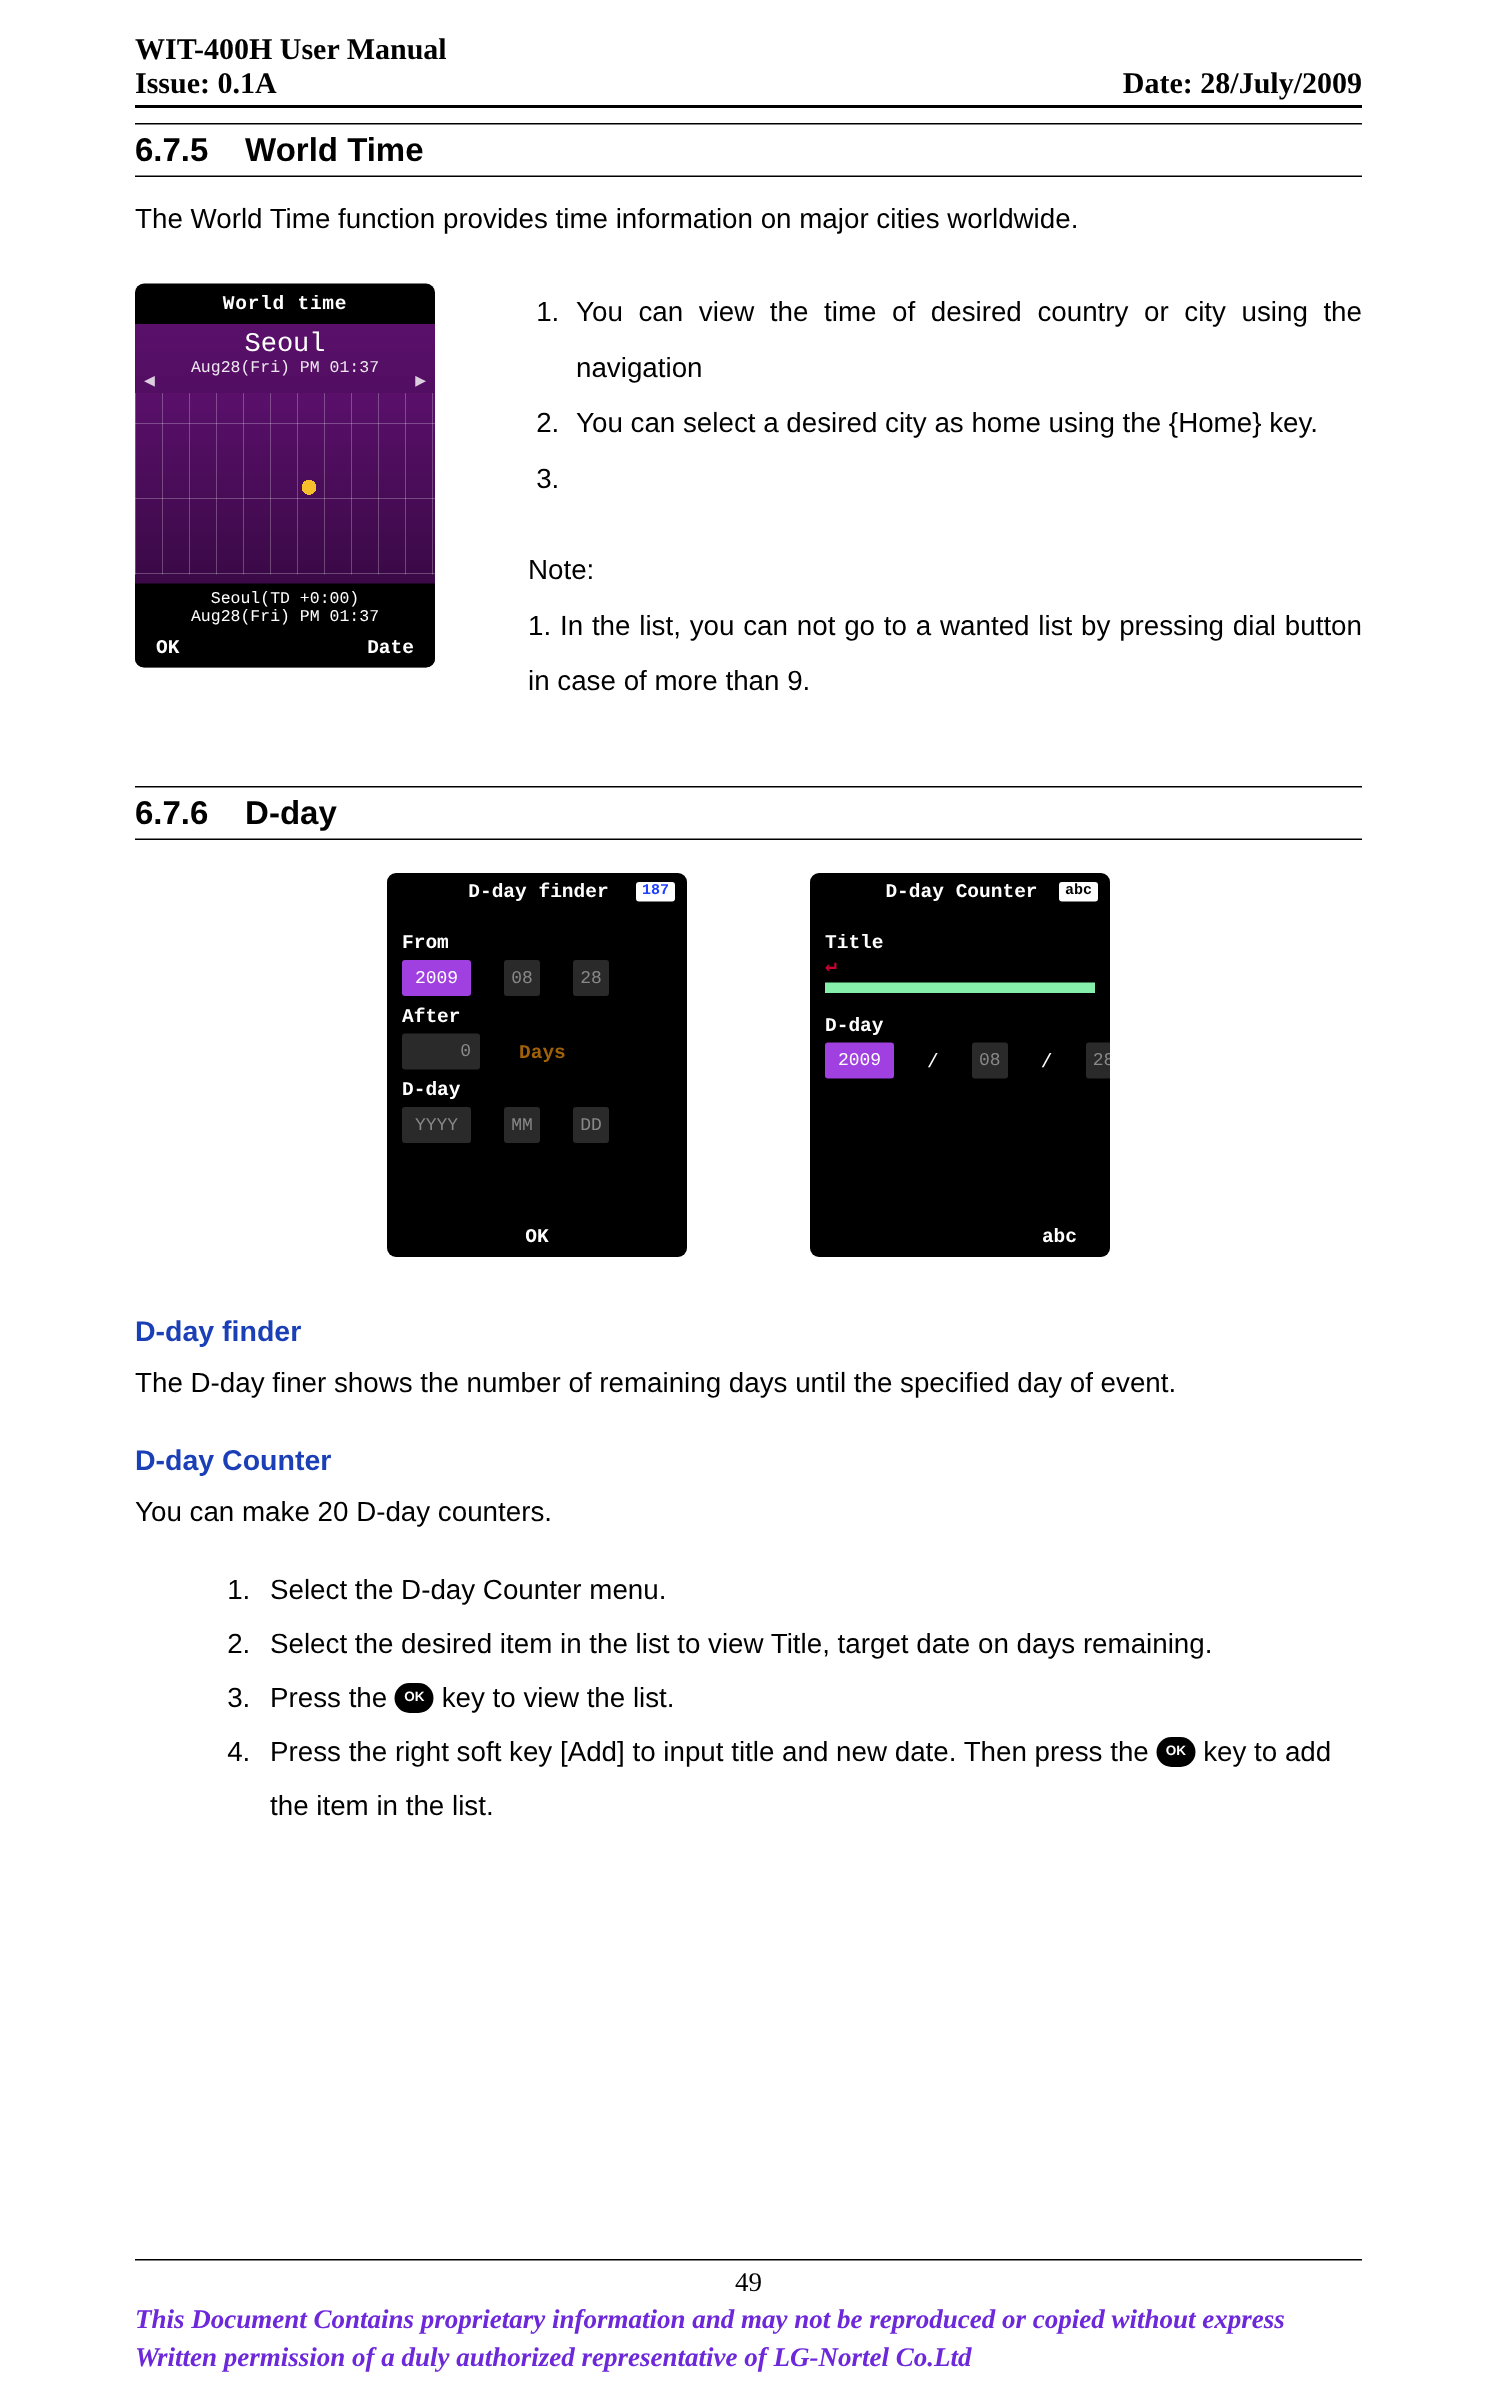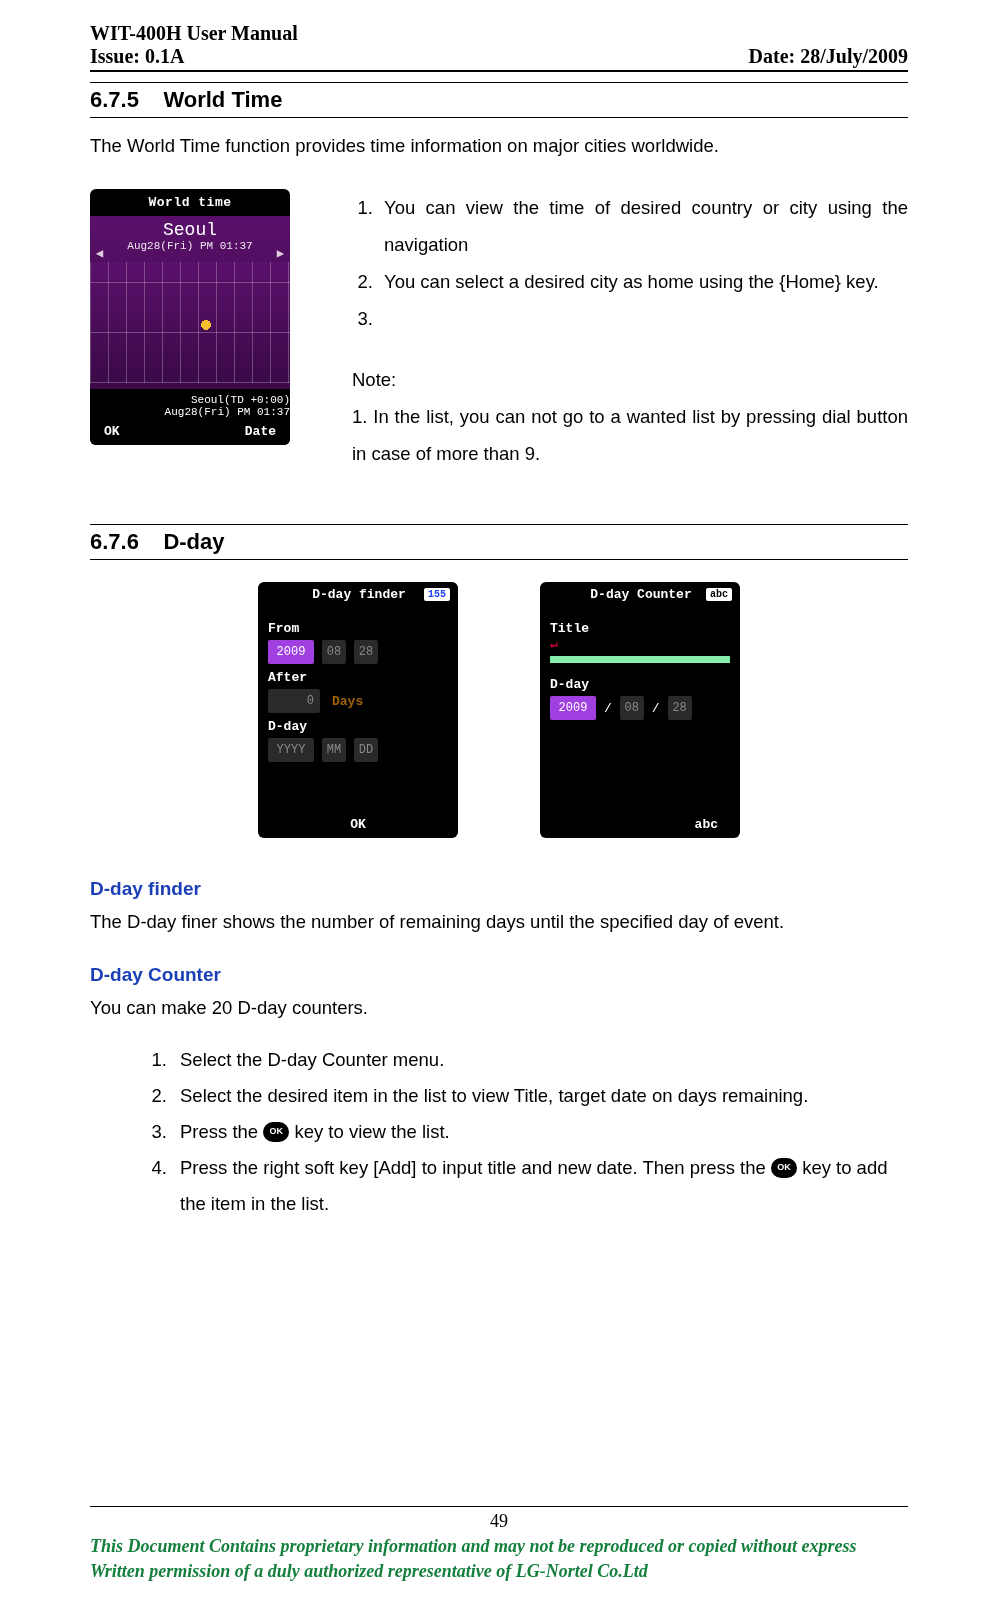--- a/index.html
+++ b/index.html
@@ -108,23 +108,23 @@
       linear-gradient(#5a106b, #3b0947);
   }
   .wt-grid {
     position:absolute; inset:0;
     background:
       repeating-linear-gradient(90deg, rgba(255,255,255,0.25) 0 1px, transparent 1px 18px),
       repeating-linear-gradient(0deg, rgba(255,255,255,0.25) 0 1px, transparent 1px 50px);
   }
   .wt-bottom {
     background:#000;
-    text-align:right;
+    text-align:center;
     font-size:11px;
-    padding:5px 0 2px;
+    padding:5px 13px 2px;
   }
   .phone-soft {
     display: flex;
     justify-content: space-between;
     font-size: 13px;
     font-weight: bold;
     padding: 4px 14px 6px;
     background: #000;
   }
 
@@ -171,21 +171,21 @@
   .mode-123 {
     background:#fff;color:#2040ff;font-size:10px;font-weight:bold;
     padding:1px 4px;border-radius:2px;
   }
   .mode-abc {
     background:#fff;color:#000;font-size:10px;font-weight:bold;
     padding:1px 4px;border-radius:2px;
   }
   .p2-body { flex:1; padding:8px 10px; font-size:13px; }
   .label-w { color:#fff; font-weight:bold; margin-top:6px; }
-  .field-row { display:flex; gap:8px; margin-top:4px; align-items:center;}
+  .field-row { display:flex; gap:22px; margin-top:4px; align-items:center;}
   .fld {
     background:#2a2a2a;color:#888;
     padding:5px 0;
     text-align:center;
     font-size:12px;
     border-radius:2px;
     min-width:30px;
   }
   .fld.sel { background:#a040e0; color:#fff; }
   .fld.w50 { min-width:46px; }
@@ -231,21 +231,21 @@
   .footer-line {
     border:none;border-top:1.5px solid #000; margin:6px 0 4px;
   }
   .page-num {
     text-align:center;
     font-family:"Times New Roman", serif;
     font-size:18px;
     margin-bottom:2px;
   }
   .footer-note {
-    color:#15803d;
+    color:#6d28d9;
     font-style:italic;
     font-weight:bold;
     font-family:"Times New Roman", serif;
     font-size:18px;
     line-height:1.35;
   }
 </style>
 </head>
 <body>
 
@@ -316,21 +316,21 @@
         <span>D-day</span>
       </span>
     </div>
 
     <div class="screens-row">
 
       <div class="phone2">
         <div class="p2-title">
           <span style="width:28px;"></span>
           <span>D-day finder</span>
-          <span class="mode-123">155</span>
+          <span class="mode-123">187</span>
         </div>
         <div class="p2-body">
           <div class="label-w">From</div>
           <div class="field-row">
             <div class="fld sel w50">2009</div>
             <div class="fld w32">08</div>
             <div class="fld w32">28</div>
           </div>
           <div class="label-w">After</div>
           <div class="field-row">

